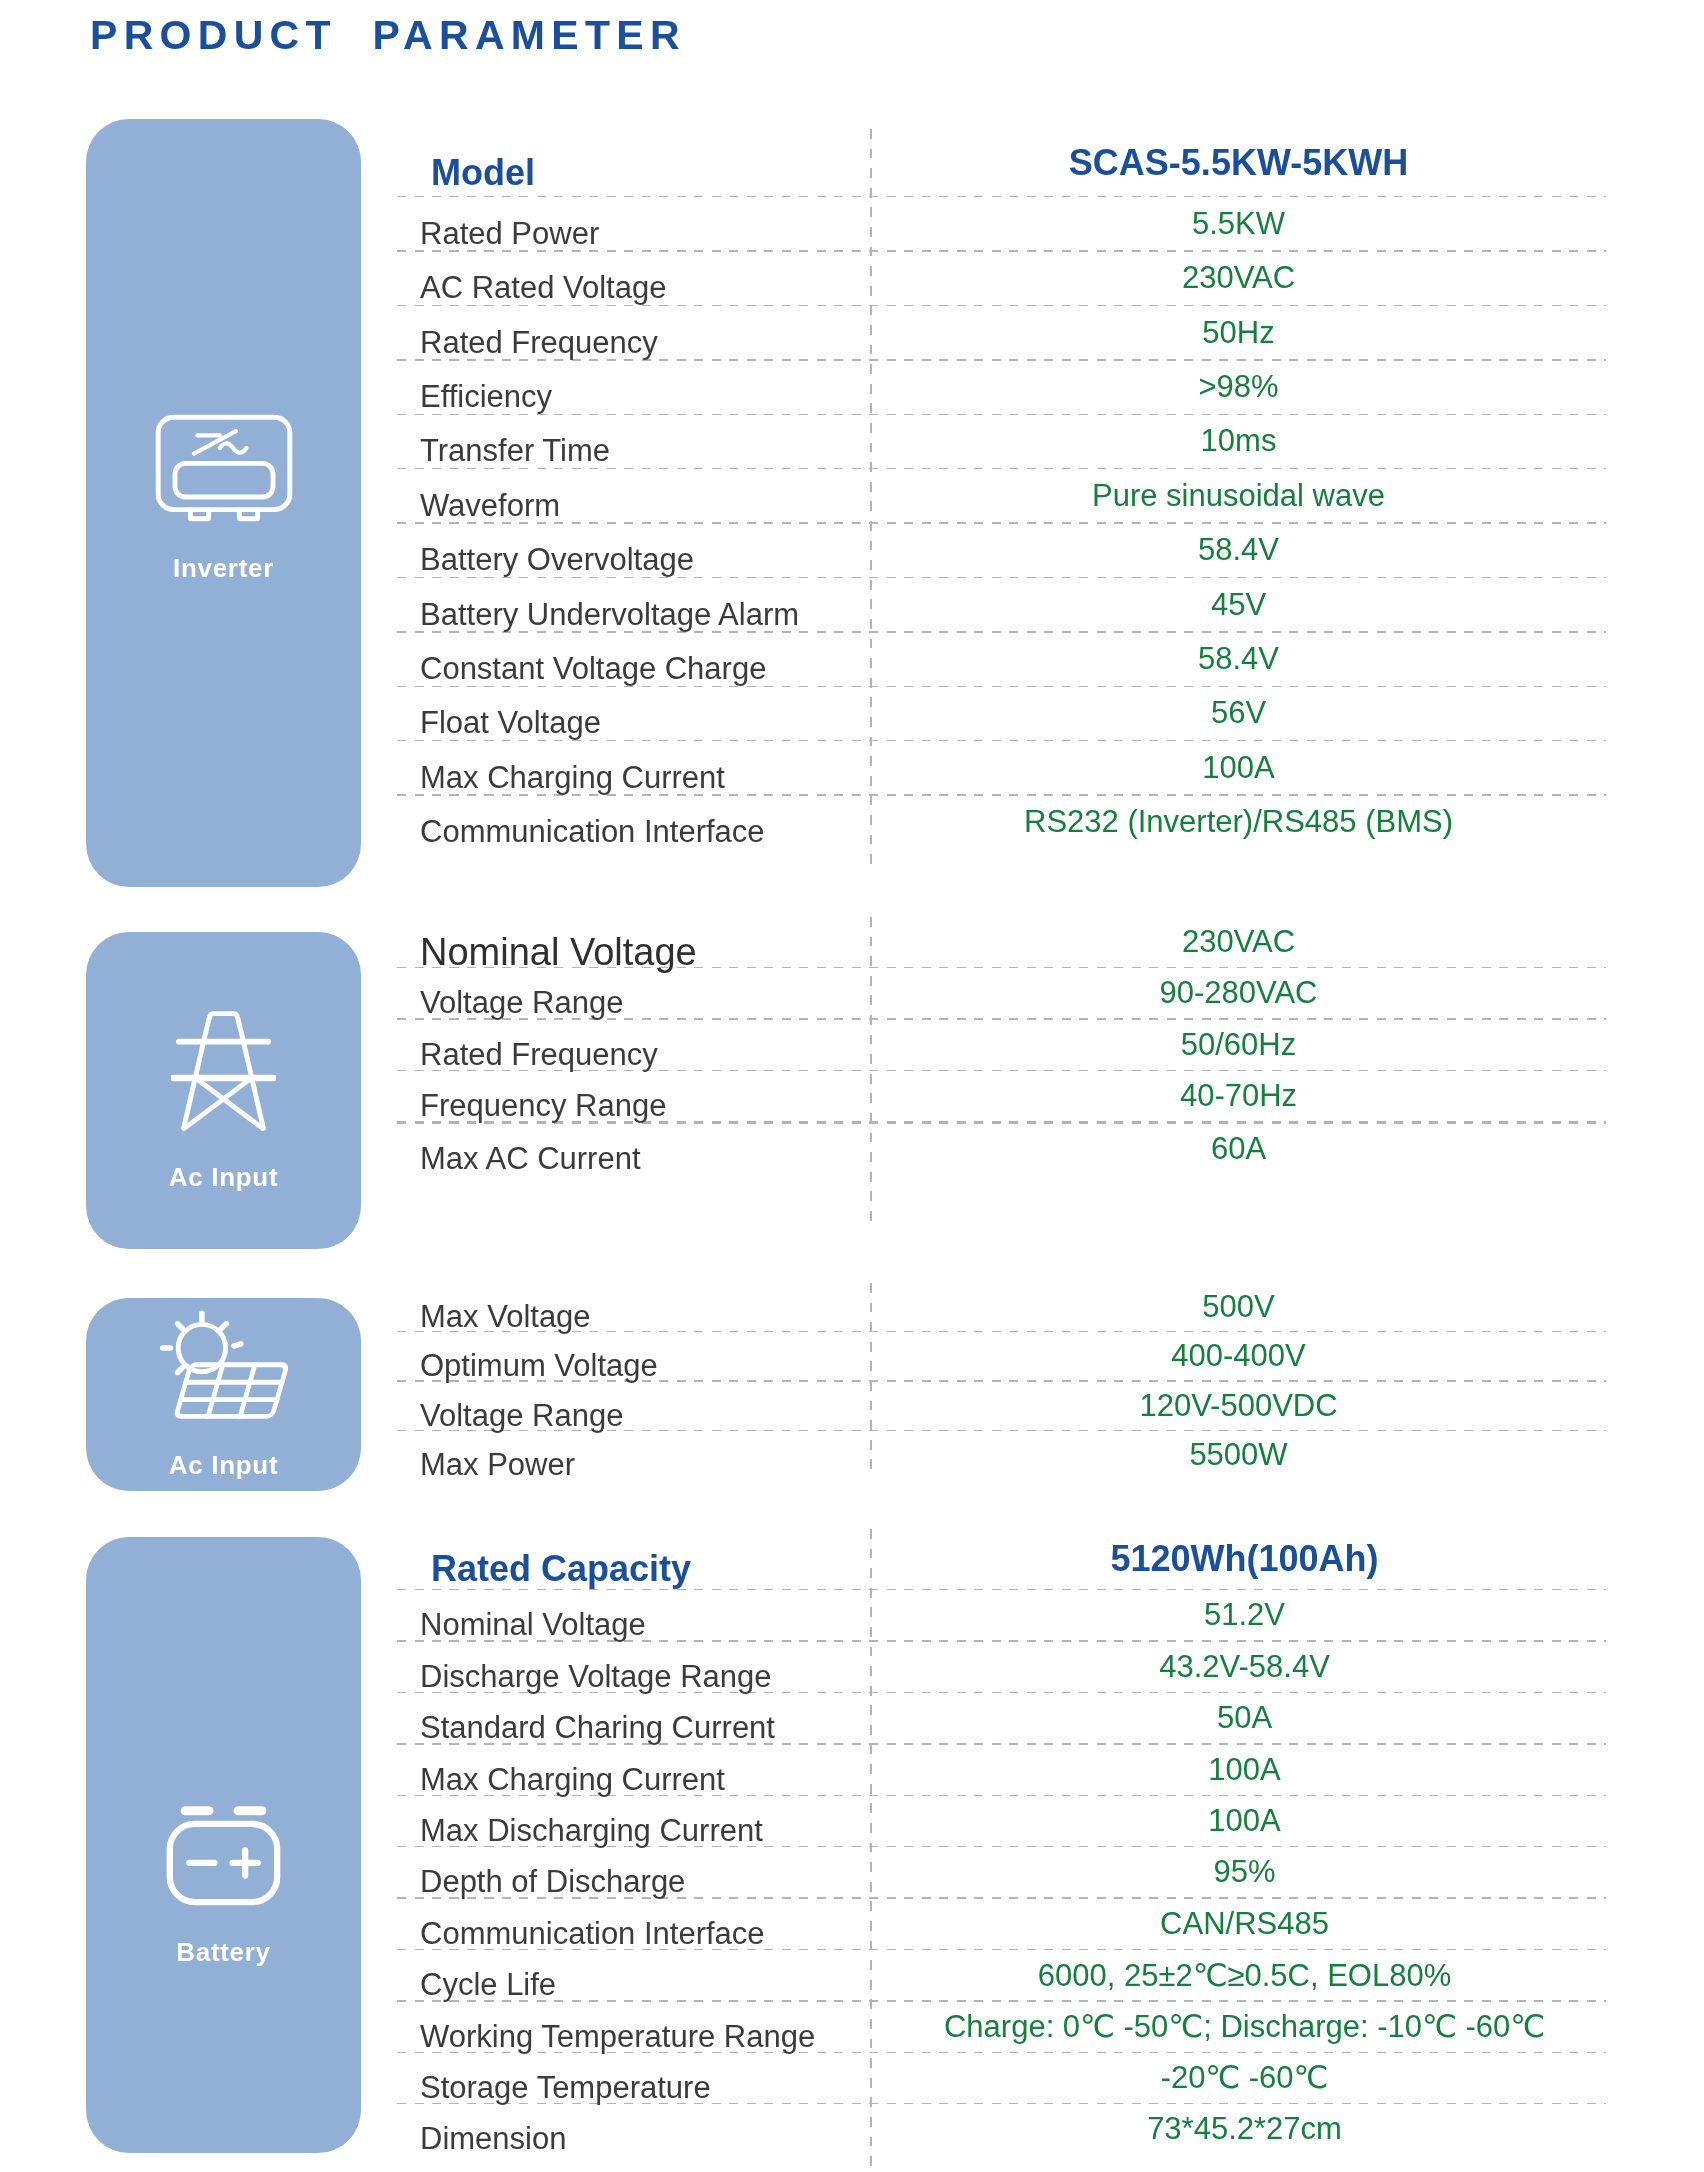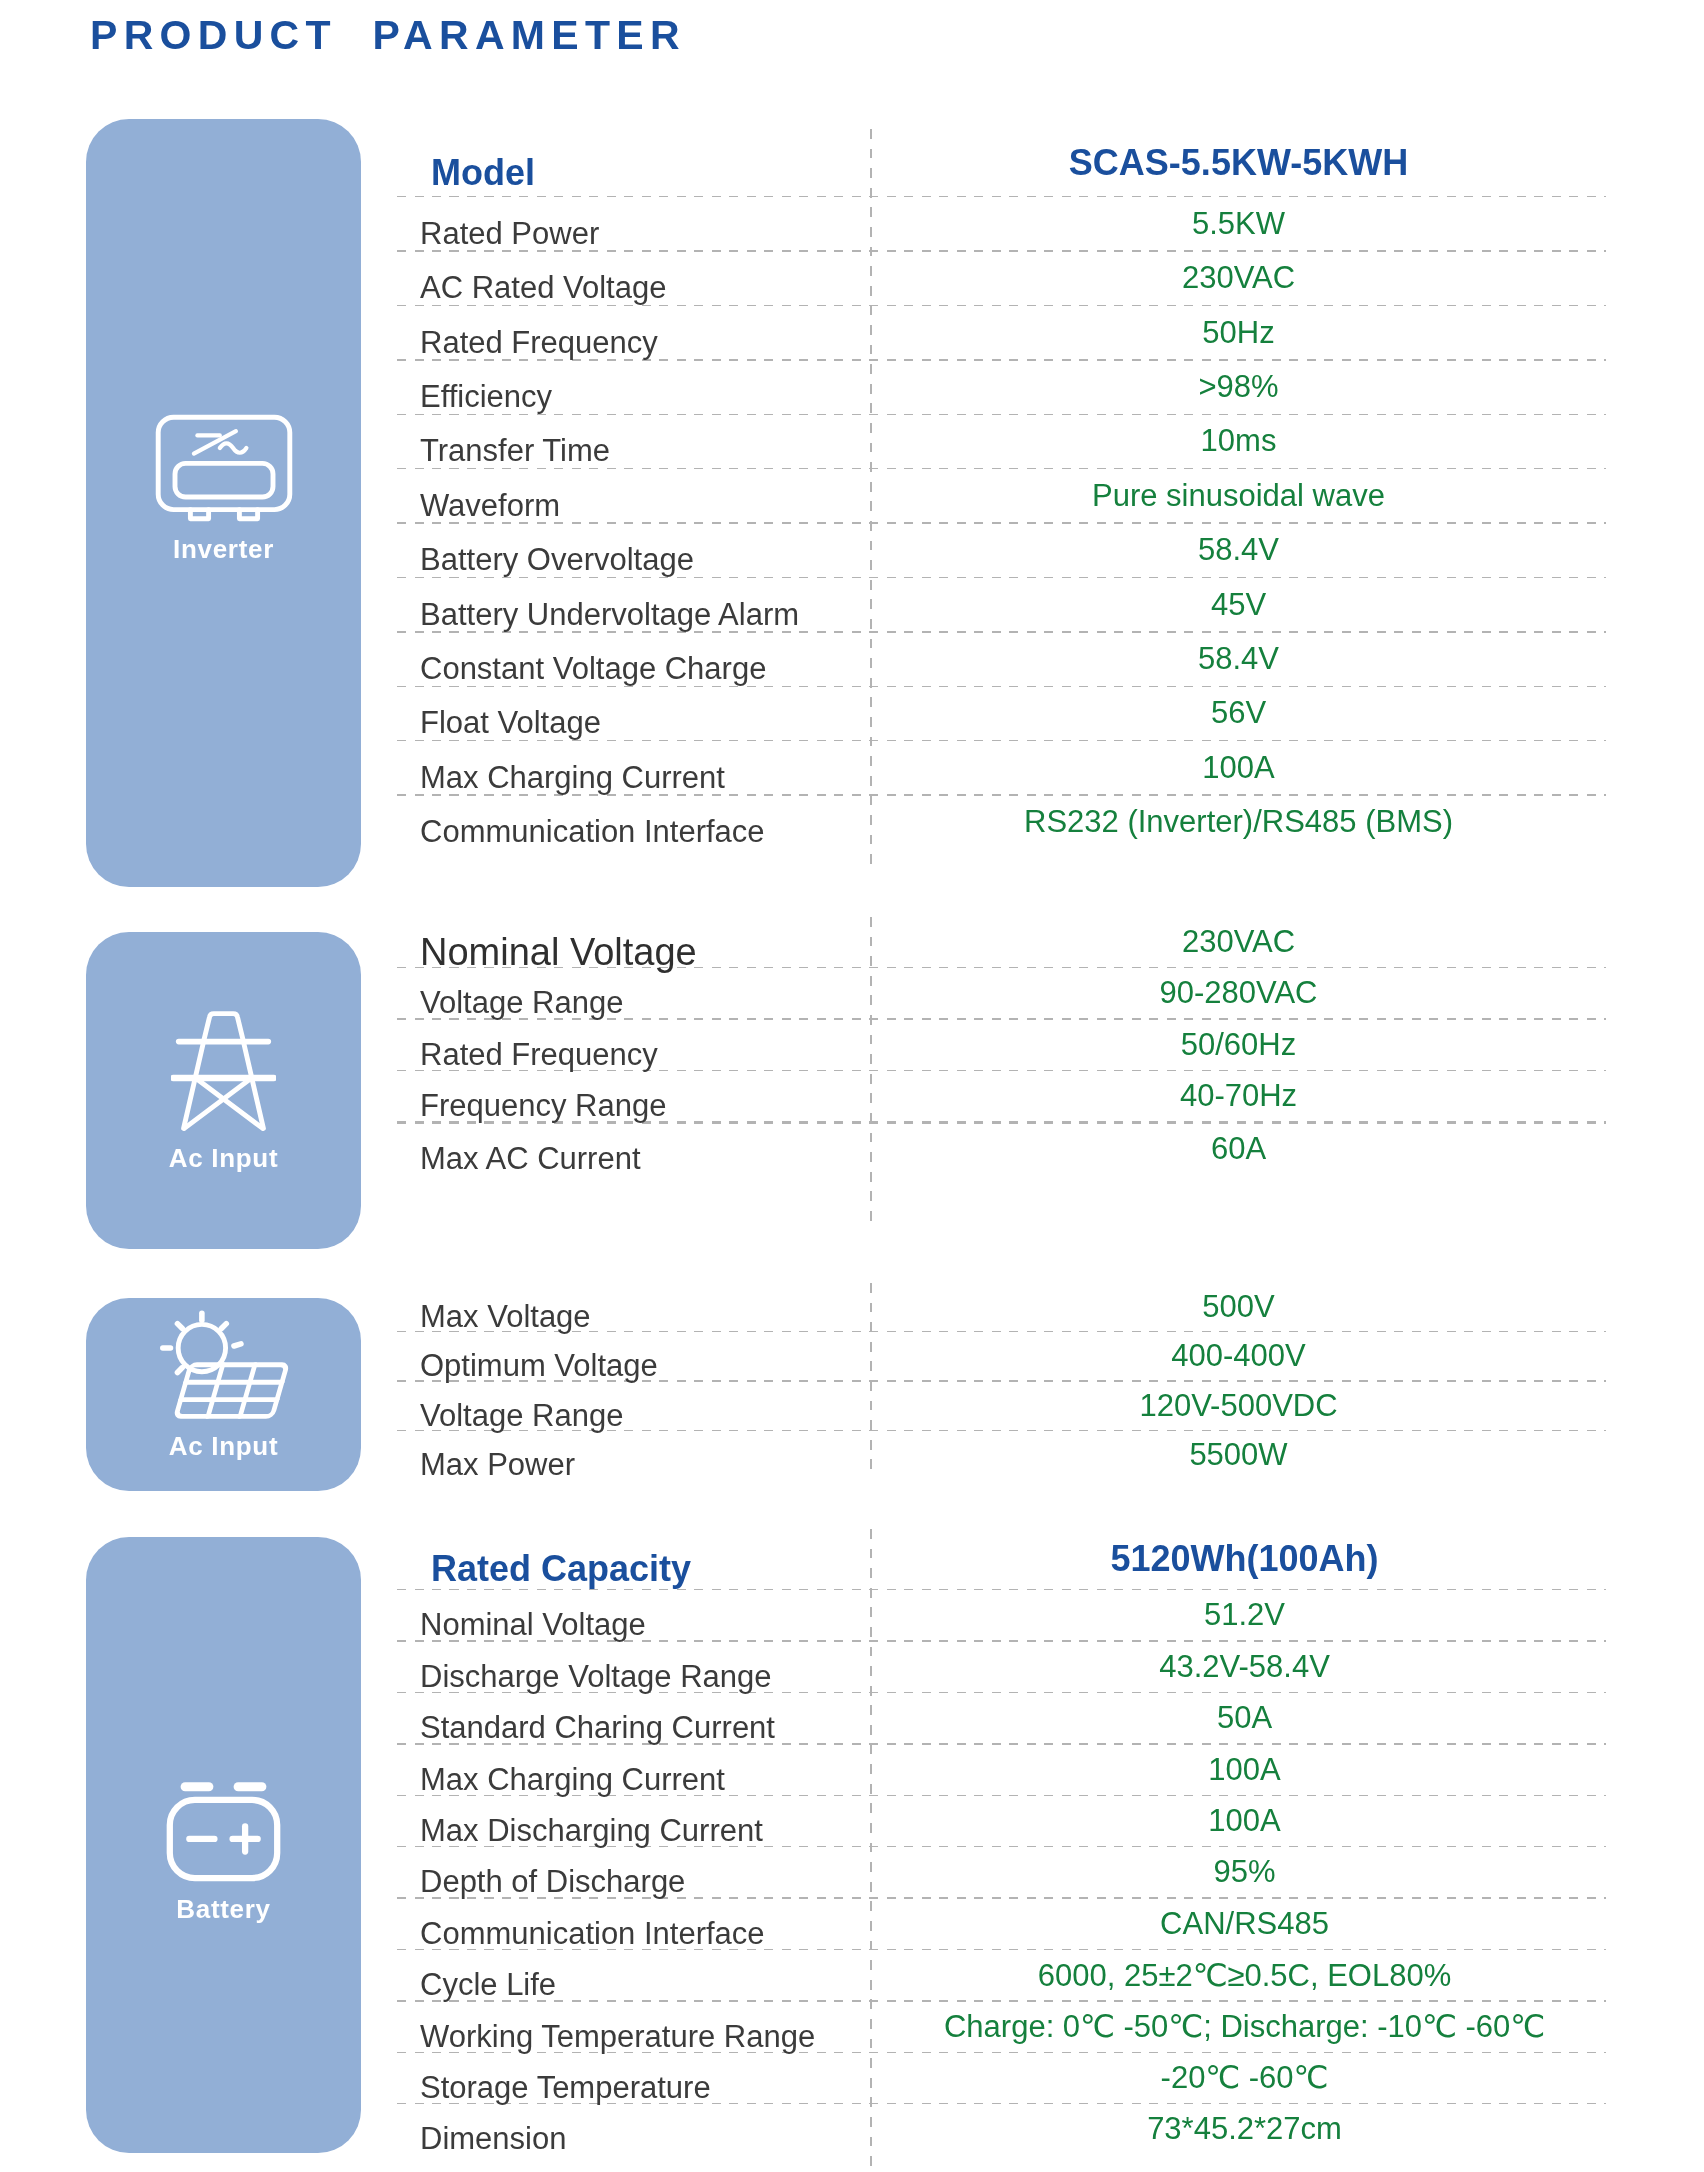--- a/index.html
+++ b/index.html
@@ -17,26 +17,26 @@
     letter-spacing:6.3px;word-spacing:18px;
   }
   
   .card{position:absolute;left:86px;width:275px;background:#92afd6;border-radius:43px;}
   .card.c1{top:119px;height:768px;}
   .card.c2{top:932px;height:317px;}
   .card.c3{top:1298px;height:193px;}
   .card.c4{top:1537px;height:616px;}
   .card-inner{
     position:absolute;left:0;right:0;
-    display:flex;flex-direction:column;align-items:center;gap:9px;
+    display:flex;flex-direction:column;align-items:center;gap:28px;
   }
   .c1 .card-inner{top:294px;}
   .c2 .card-inner{top:76px;}
   .c3 .card-inner{top:11.2px;}
-  .c4 .card-inner{top:242px;}
+  .c4 .card-inner{top:266px;}
   .card-label{color:#ffffff;font-size:26px;font-weight:600;letter-spacing:0.7px;}
   .icon-svg{display:block;}
   .icon-svg *{fill:none;stroke:#ffffff;stroke-linecap:round;stroke-linejoin:round;}
   
   .sec{position:absolute;left:397px;width:1209px;}
   .sec1{top:129px;height:742px;}
   .sec2{top:917px;height:312px;}
   .sec3{top:1283px;height:196px;}
   .sec4{top:1529px;height:643px;}
   .vdash{

